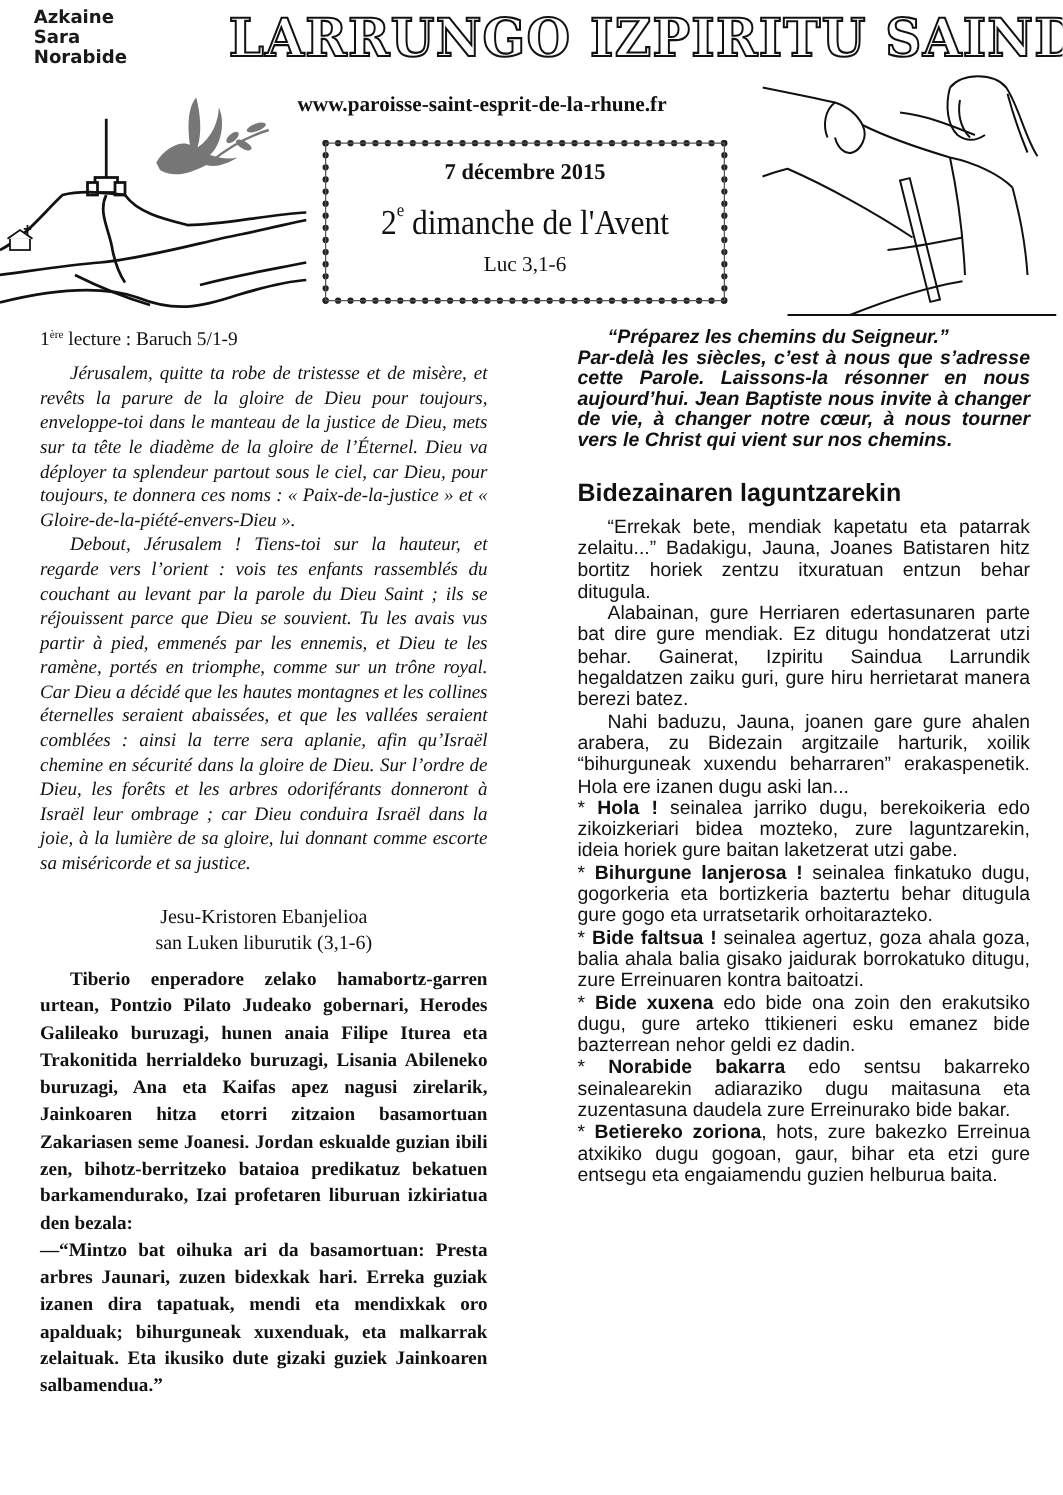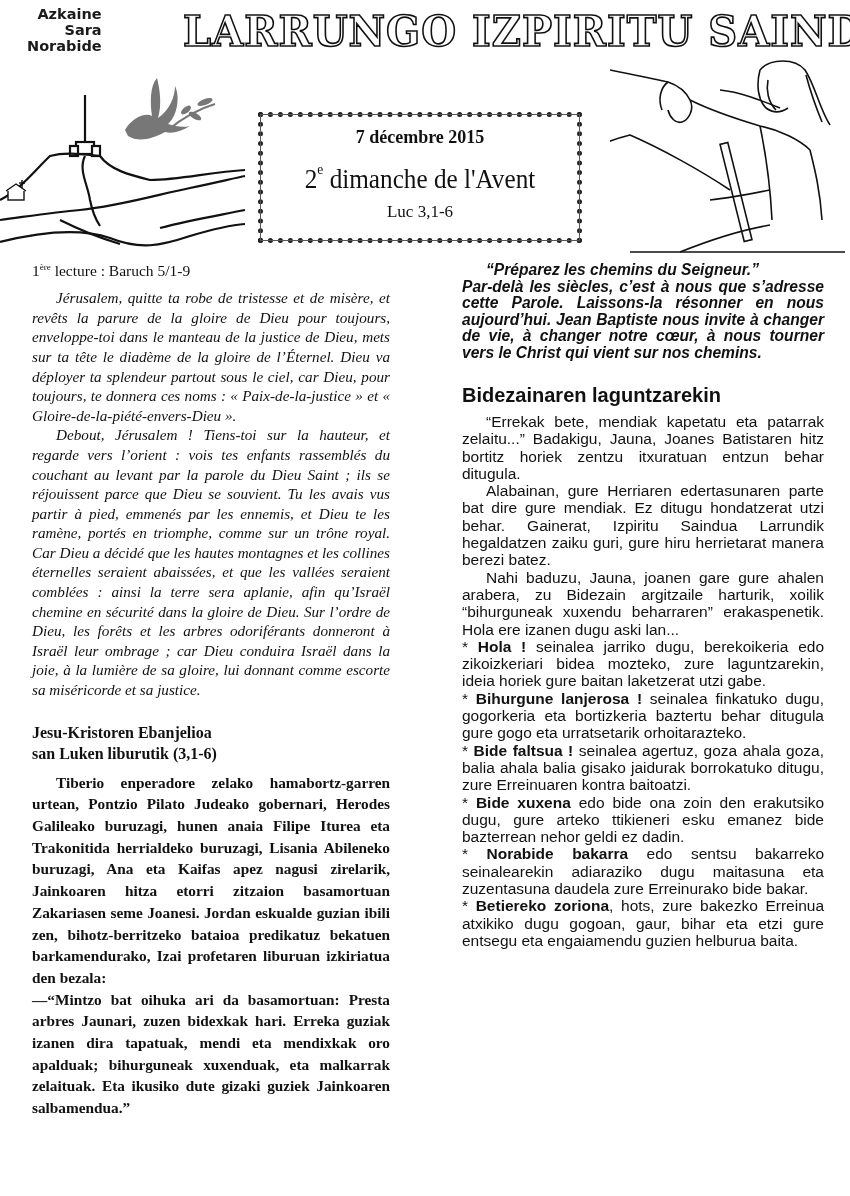--- a/index.html
+++ b/index.html
@@ -1,38 +1,38 @@
 <!DOCTYPE html>
 <html><head>
 <meta charset="utf-8">
 <style>
   html, body { margin: 0; padding: 0; background: #ffffff; }
   body { width: 850px; height: 1196px; position: relative; overflow: hidden; color: #111; }
 
   .header { position: absolute; left: 0; top: 0; width: 850px; height: 255px; }
-  .towns { position: absolute; left: 27px; top: 6px; font-family: "DejaVu Sans", sans-serif; font-weight: bold; font-size: 14.5px; line-height: 16px; color: #1a1a1a; text-align: right; }
+  .towns { position: absolute; left: 27px; top: 6px; font-family: "DejaVu Sans", sans-serif; font-weight: bold; font-size: 14.5px; line-height: 16px; color: #1a1a1a; }
   .masthead-title { position: absolute; left: 183px; top: 8px; width: 450px; height: 46px;
     font-family: "DejaVu Serif", serif; font-weight: bold; font-size: 40px; letter-spacing: 1px;
     color: #ffffff; -webkit-text-stroke: 1.6px #111; line-height: 46px; white-space: nowrap; transform: scaleY(1.05); }
   .website { position: absolute; left: 238px; top: 74px; font-family: "Liberation Serif", serif; font-weight: bold; font-size: 17px; color: #111; }
   .date-box { position: absolute; left: 258px; top: 112px; width: 324px; height: 131px; box-sizing: border-box;
     border: 5px dotted #222; outline: 1px solid #555; outline-offset: -3px; text-align: center; font-family: "Liberation Serif", serif; }
   .date-line { margin-top: 10px; font-size: 18px; font-weight: bold; }
   .sunday-line { margin-top: 4px; font-size: 28px; line-height: 34px; transform: scaleX(0.9); font-weight: 500; }
   .sunday-line sup { font-size: 15px; vertical-align: 14px; }
   .gospel-ref { margin-top: 6px; font-size: 17px; font-weight: normal; text-align: center; }
 
   .illus-left { position: absolute; left: 0; top: 60px; width: 250px; height: 200px; }
   .illus-right { position: absolute; left: 610px; top: 30px; width: 240px; height: 225px; }
 
   .col-left { position: absolute; left: 32px; top: 262px; width: 358px; font-family: "Liberation Serif", serif; }
   .reading-label { font-size: 15.5px; margin: 0 0 8px 0; }
   .reading-label sup { font-size: 9px; }
   .reading-text p { margin: 0; font-style: italic; font-size: 15.2px; line-height: 19.6px; text-align: justify; text-indent: 24px; }
-  .gospel-heading { margin-top: 22px; font-weight: bold; font-size: 16px; line-height: 21px; }
+  .gospel-heading { margin-top: 22px; font-weight: normal; font-size: 16px; line-height: 21px; text-align: center; }
   .gospel-text { margin-top: 8px; font-weight: bold; font-size: 15.3px; line-height: 21.7px; text-align: justify; }
   .gospel-text p { margin: 0; }
   .gospel-text .indent { text-indent: 24px; }
 
   .col-right { position: absolute; left: 462px; top: 262px; width: 362px; font-family: "Liberation Sans", sans-serif; }
   .quote { font-weight: bold; font-style: italic; font-size: 15.6px; line-height: 16.5px; text-align: justify; }
   .quote .first { text-indent: 24px; display: block; }
   .section-title { margin-top: 22px; font-weight: bold; font-size: 20px; line-height: 24px; }
   .prayer { margin-top: 6px; font-size: 15.5px; line-height: 17.3px; text-align: justify; }
   .prayer p { margin: 0; }
@@ -43,20 +43,21 @@
 <body>
 
 <div class="header">
   <div class="towns">
     <div>Azkaine</div>
     <div>Sara</div>
     <div>Norabide</div>
   </div>
 
   <div class="masthead-title">LARRUNGO IZPIRITU SAINDUA</div>
+  <div class="website">www.paroisse-saint-esprit-de-la-rhune.fr</div>
 
   <svg class="illus-left" viewBox="0 0 250 200">
     <g fill="#777">
       <path d="M125 70 C132 58 145 52 152 56 C150 42 150 26 157 18 C160 30 162 45 158 58 C170 50 175 36 175 26 C180 36 178 55 168 64 C175 66 182 68 190 66 C180 72 172 74 165 72 C150 80 138 82 128 76 Z"></path>
       <path d="M168 70 C180 60 195 50 215 44" stroke="#777" stroke-width="2" fill="none"></path>
       <ellipse cx="205" cy="42" rx="8" ry="3" transform="rotate(-20 205 42)"></ellipse>
       <ellipse cx="195" cy="56" rx="7" ry="3" transform="rotate(30 195 56)"></ellipse>
       <ellipse cx="186" cy="50" rx="6" ry="3" transform="rotate(-40 186 50)"></ellipse>
     </g>
     <g stroke="#111" fill="none" stroke-width="2.2">

